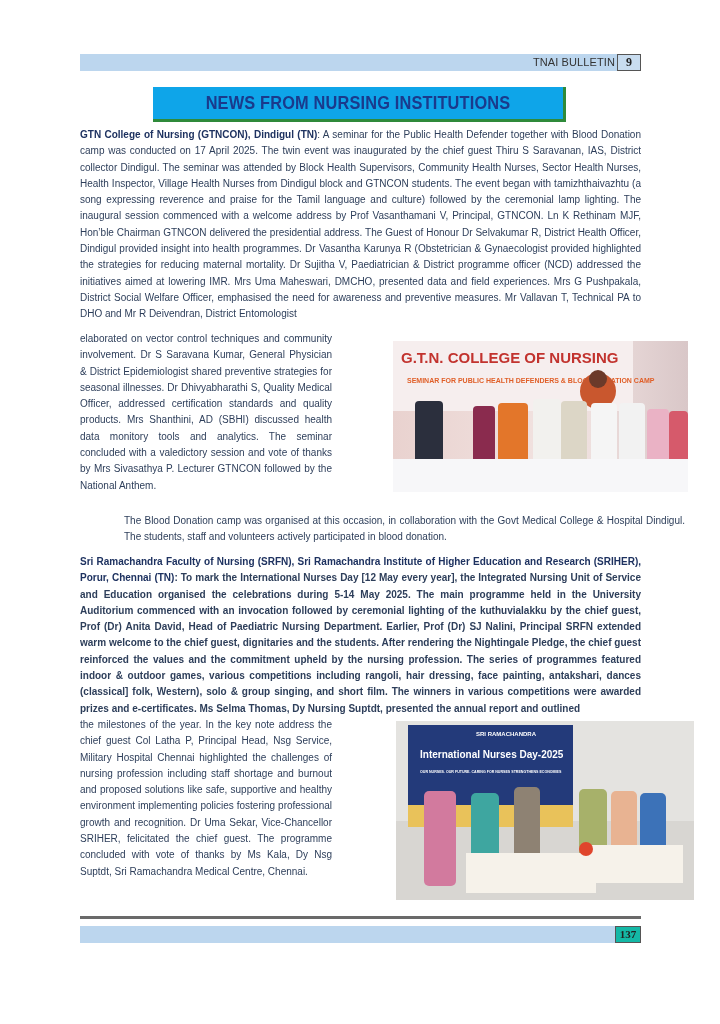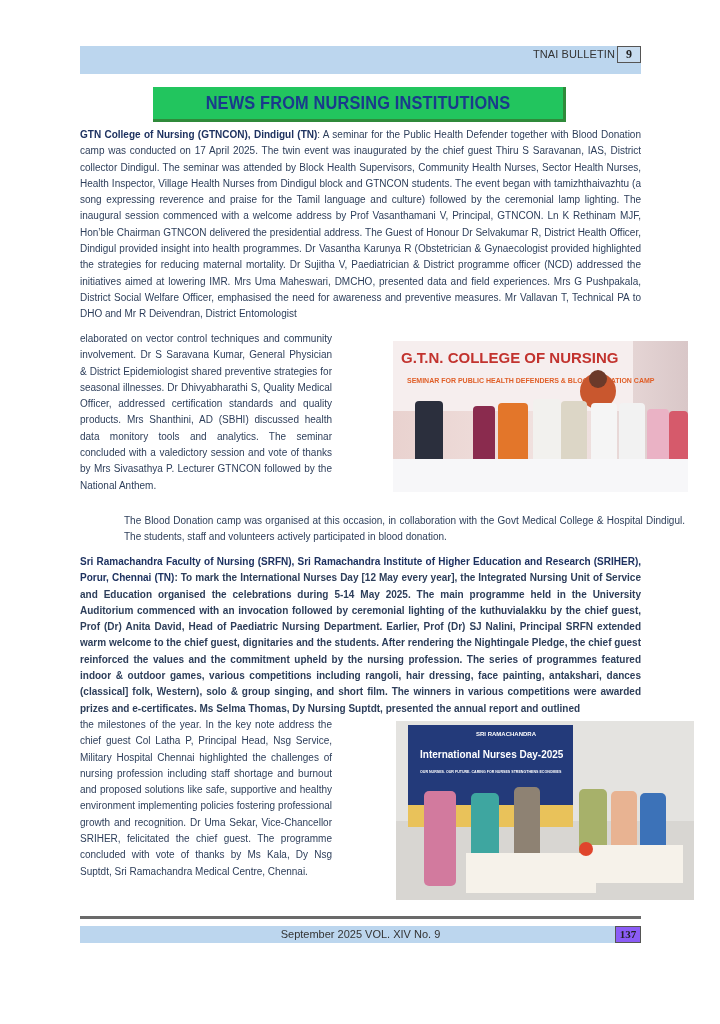--- a/index.html
+++ b/index.html
@@ -1,39 +1,39 @@
 <!DOCTYPE html>
 <html><head>
 <meta charset="utf-8">
 <style>
   html, body { margin:0; padding:0; background:#ffffff; }
   body { width:720px; height:1024px; position:relative; overflow:hidden;
          font-family:"DejaVu Sans", sans-serif; color:#2d3e5a; }
-  .header-bar { position:absolute; left:80px; top:46px; width:561px; height:28px;
+  .header-bar { position:absolute; left:80px; top:54px; width:561px; height:17px;
                 background:#bcd6ee;text-decoration:underline; }
   .header-title { position:absolute; right:26px; top:2px; font-family:"Liberation Sans", sans-serif;
                   font-size:11px; color:#333; letter-spacing:0.1px; }
   .header-page { position:absolute; right:0; top:0; width:22px; height:15px; border:1px solid #555;
                  background:#c8dcef; font-family:"Liberation Serif", serif; font-weight:bold;
                  font-size:12px; text-align:center; line-height:15px; color:#222; }
   .section-banner { position:absolute; left:153px; top:87px; width:410px; height:32px;
-                    background:#22c55e; border-right:3px solid #2f8a3a; border-bottom:3px solid #2f8a3a; }
+                    background:#0ea5e9; border-right:3px solid #2f8a3a; border-bottom:3px solid #2f8a3a; }
   .section-banner span { display:block; text-align:center; line-height:32px;
                          font-family:"Liberation Sans", sans-serif; font-weight:bold; font-size:19px;
                          color:#1a3a8c; letter-spacing:0.2px; transform:scaleX(0.86); }
   .text { position:absolute; font-family:"Liberation Sans", sans-serif; font-size:10px;
           line-height:16.3px; color:#2d3e5a; text-align:justify; }
   .text b { color:#1e3260; }
   .photo { position:absolute; overflow:hidden;padding-left:48px; }
   .footer-rule { position:absolute; left:80px; top:916px; width:561px; height:3px; background:#6a6a6a; }
   .footer-bar { position:absolute; left:80px; top:926px; width:561px; height:17px; background:#bcd6ee; }
   .footer-text { position:absolute; left:0; right:0; top:2px; text-align:center;
                  font-family:"Liberation Sans", sans-serif; font-size:11px; color:#333; }
   .footer-page { position:absolute; right:0; top:0; width:24px; height:15px; border:1px solid #555;
-                 background:#8b5cf6; font-family:"Liberation Serif", serif; font-weight:bold;
+                 background:#14b8a6; font-family:"Liberation Serif", serif; font-weight:bold;
                  font-size:11px; text-align:center; line-height:15px; color:#222; }
 </style>
 </head>
 <body>
 
 <div class="header-bar">
   <span class="header-title">TNAI BULLETIN</span>
   <span class="header-page">9</span>
 </div>
 
@@ -103,15 +103,14 @@
       <rect x="244" y="72" width="26" height="62" rx="5" fill="#3c72b8"></rect>
     </g>
     <rect x="70" y="132" width="130" height="40" fill="#f6f2ea"></rect>
     <rect x="192" y="124" width="95" height="38" fill="#f6f2ea"></rect>
     <circle cx="190" cy="128" r="7" fill="#e0452c"></circle>
   </svg>
 </div>
 
 <div class="footer-rule"></div>
 <div class="footer-bar">
-  <span class="footer-text">September 2025 VOL. XIV No. 9</span>
   <span class="footer-page">137</span>
 </div>
 
 </body></html>

